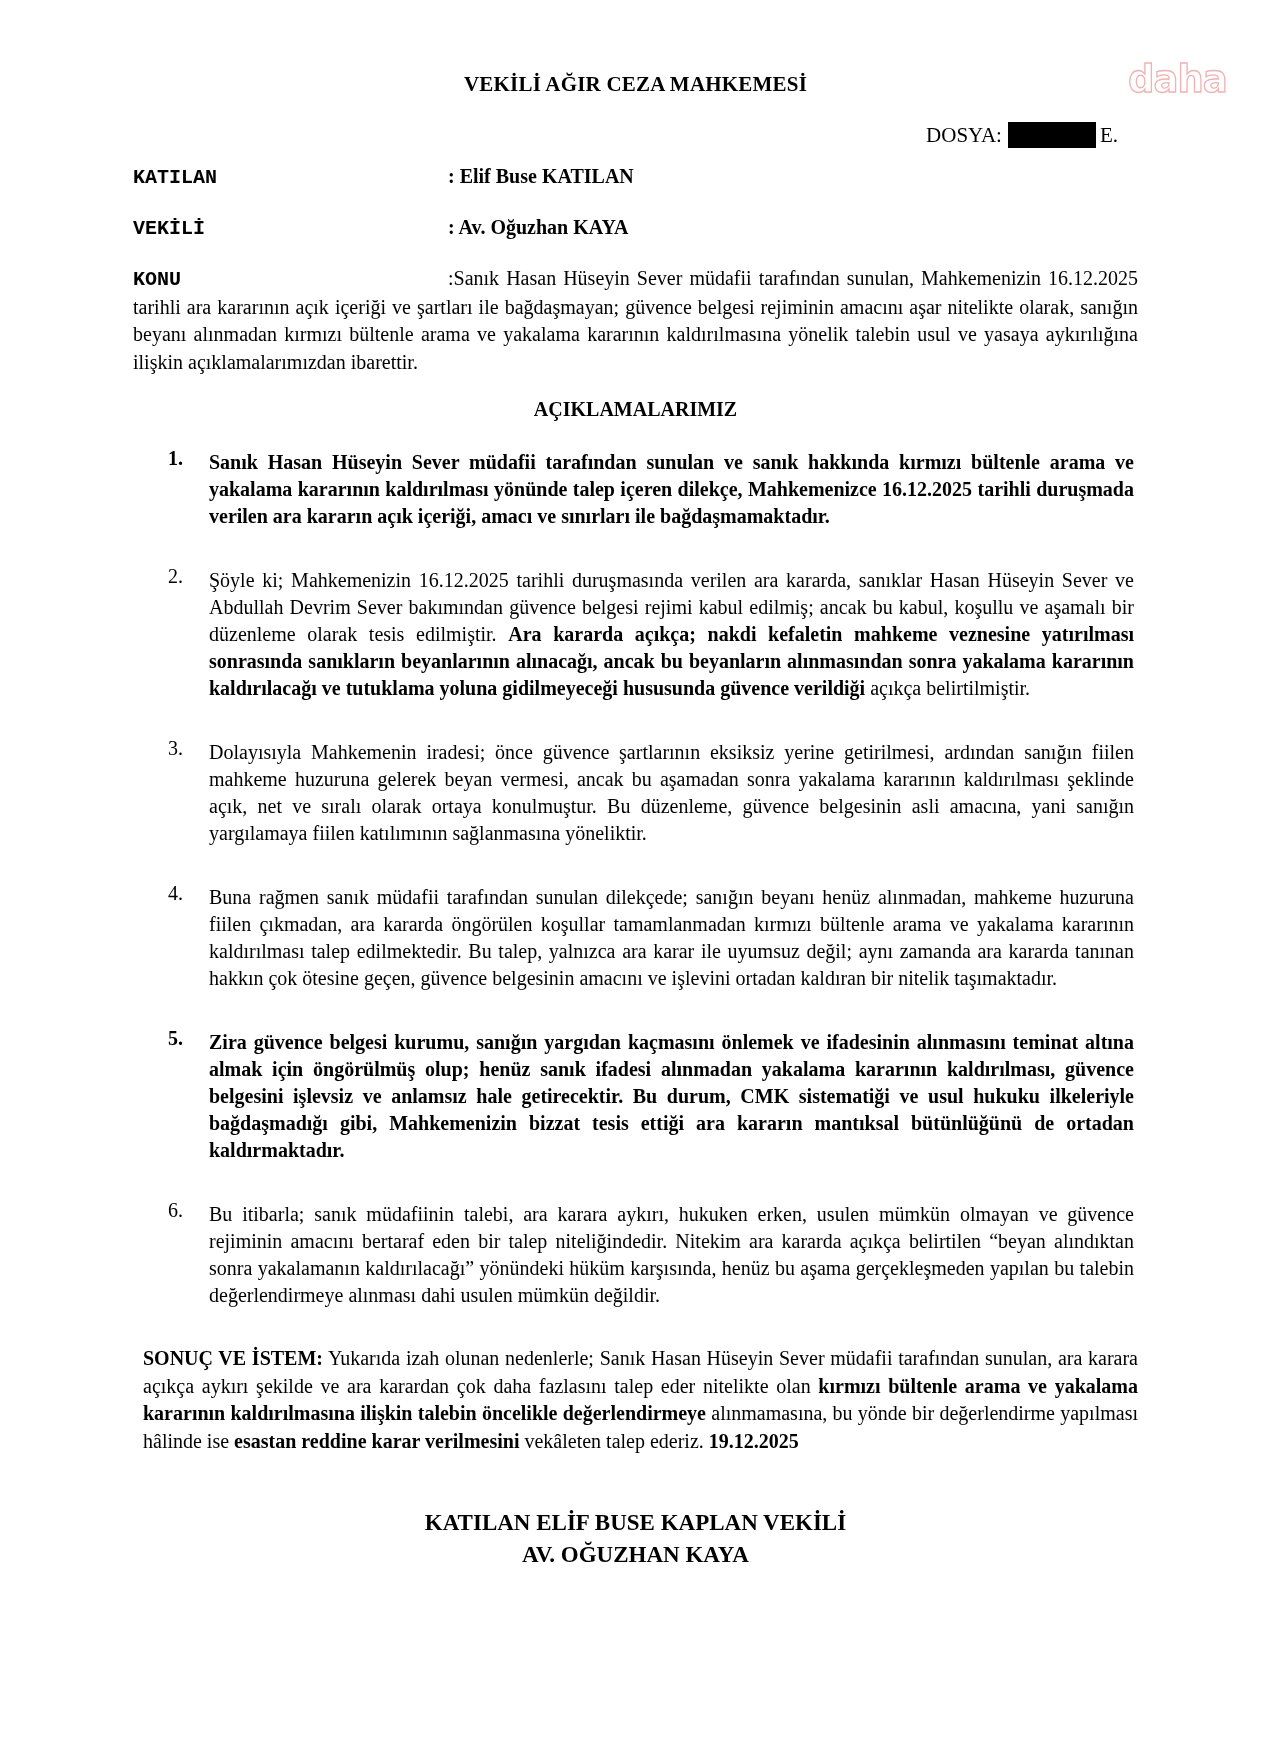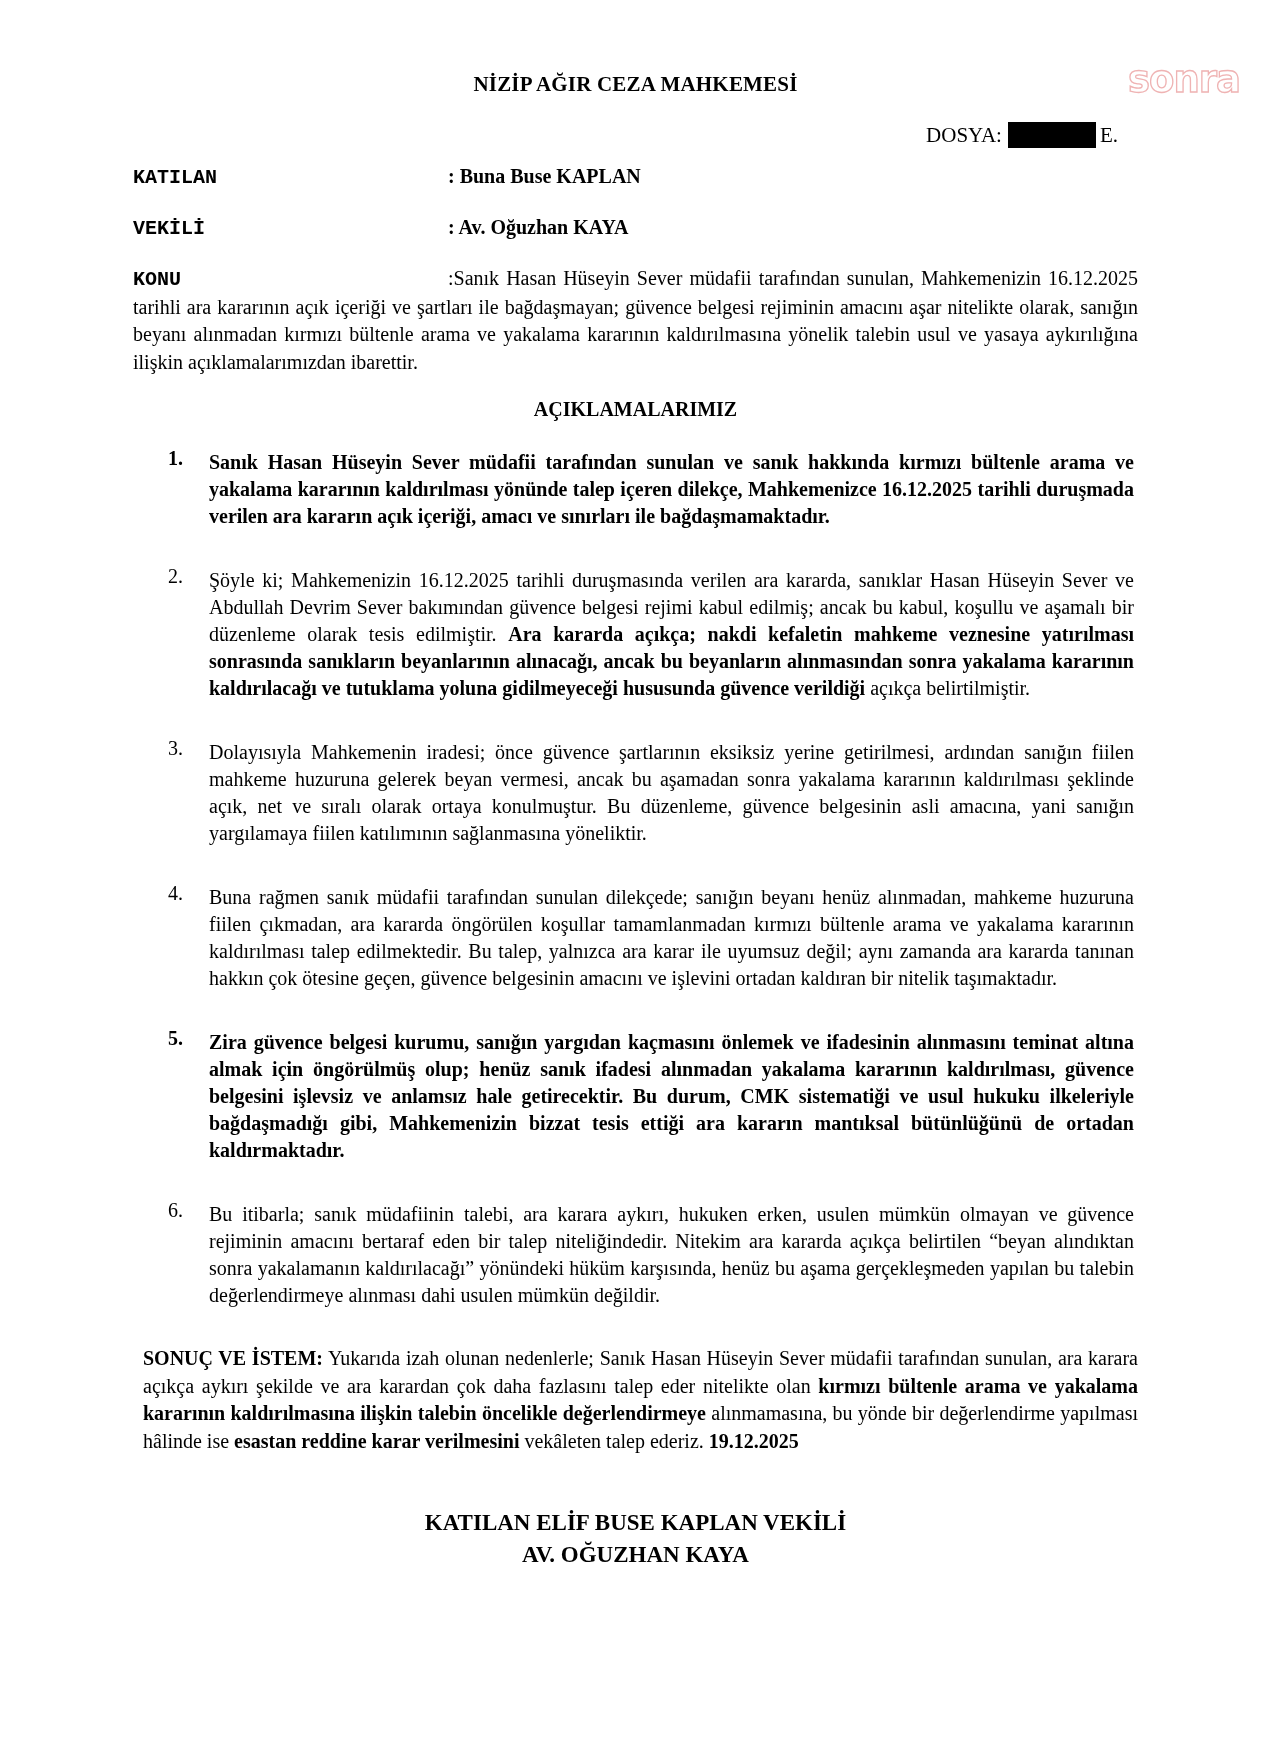--- a/index.html
+++ b/index.html
@@ -105,30 +105,30 @@
     line-height: 32px;
     margin-top: 52px;
   }
   b, .bold { font-weight: bold; }
 </style>
 </head>
 <body>
 
 <div class="page">
 
-  <div class="watermark">sonra</div>
+  <div class="watermark">daha</div>
 
-  <h1 class="court-title">NİZİP AĞIR CEZA MAHKEMESİ</h1>
+  <h1 class="court-title">VEKİLİ AĞIR CEZA MAHKEMESİ</h1>
 
   <div class="dosya-line">
     <span>DOSYA:</span><span class="redaction"></span><span>E.</span>
   </div>
 
   <div class="party-row">
-    <span class="doc-label">KATILAN</span><span>: Buna Buse KAPLAN</span>
+    <span class="doc-label">KATILAN</span><span>: Elif Buse KATILAN</span>
   </div>
 
   <div class="party-row">
     <span class="doc-label">VEKİLİ</span><span>: Av. Oğuzhan KAYA</span>
   </div>
 
   <p class="konu-para">
     <span class="doc-label">KONU</span><span>:Sanık Hasan Hüseyin Sever müdafii tarafından sunulan, Mahkemenizin 16.12.2025 tarihli ara kararının açık içeriği ve şartları ile bağdaşmayan; güvence belgesi rejiminin amacını aşar nitelikte olarak, sanığın beyanı alınmadan kırmızı bültenle arama ve yakalama kararının kaldırılmasına yönelik talebin usul ve yasaya aykırılığına ilişkin açıklamalarımızdan ibarettir.</span>
   </p>
 

